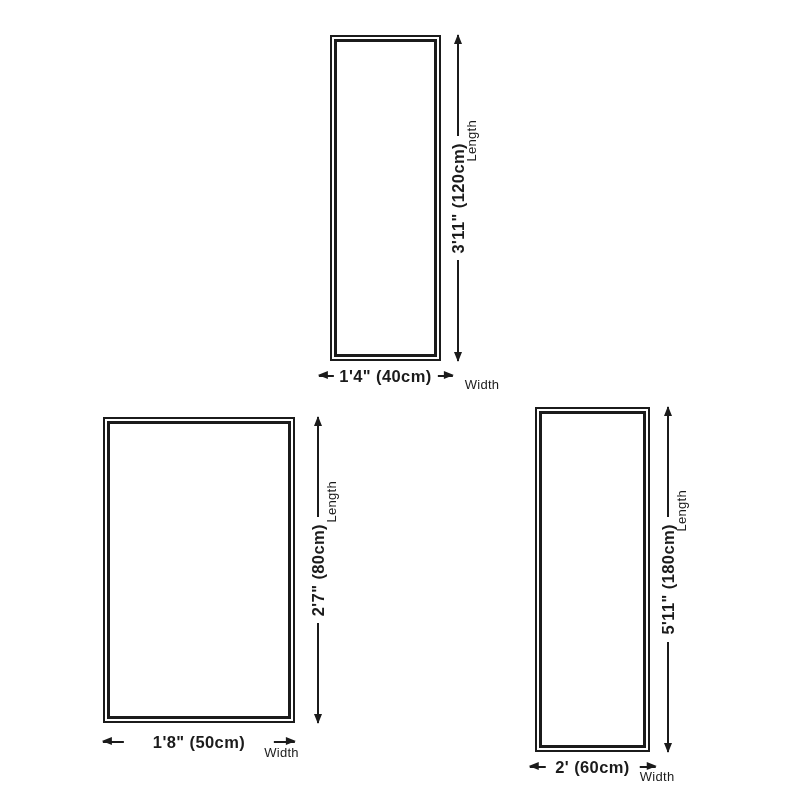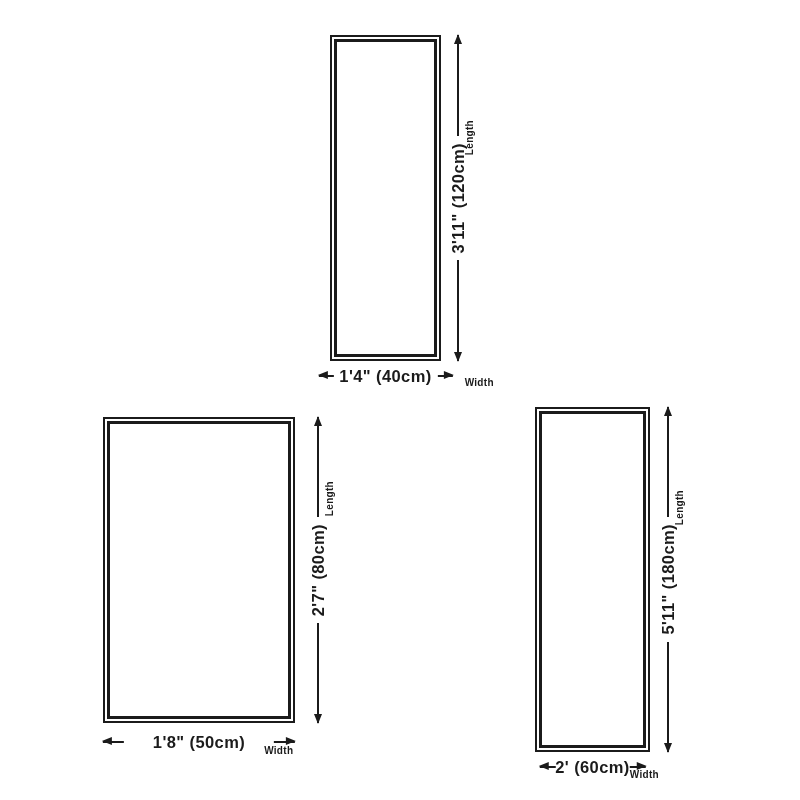--- a/index.html
+++ b/index.html
@@ -34,21 +34,21 @@
     content:""; position:absolute; bottom:-1px; left:-3px; width:0; height:0;
     border-left:4px solid transparent; border-right:4px solid transparent;
     border-top:10px solid var(--ink);
   }
   .vlabel{
     writing-mode:vertical-rl; transform:rotate(180deg);
     font-size:16.5px; font-weight:700; line-height:1; letter-spacing:.4px;
     margin:7px 0; white-space:nowrap;
   }
 
-  .tag{ font-size:10px; font-weight:700; letter-spacing:.3px; line-height:1; }
+  .tag{ font-size:13px; font-weight:400; letter-spacing:.3px; line-height:1; }
   .ltag{
     position:absolute; writing-mode:vertical-rl; transform:rotate(180deg);
     white-space:nowrap;
   }
 
   
   .hdim{
     position:absolute; left:50%; transform:translateX(-50%);
     display:flex; align-items:center; white-space:nowrap;
   }
@@ -79,21 +79,21 @@
   .d2 .vdim{ left:calc(100% + 17px); }
   .d2 .ltag{ left:calc(100% + 30px); top:21%; }
   .d2 .hdim{ top:calc(100% + 11px); gap:29px; }
   .d2 .harrow{ width:21px; }
   .d2 .wtag{ left:calc(100% - 31px); top:12px; }
 
   
   .d3{ left:535px; top:407px; width:115px; height:345px; }
   .d3 .vdim{ left:calc(100% + 12px); }
   .d3 .ltag{ left:calc(100% + 25px); top:24%; }
-  .d3 .hdim{ top:calc(100% + 7px); }
+  .d3 .hdim{ top:calc(100% + 7px); gap:10px; }
   .d3 .harrow{ width:16px; }
   .d3 .wtag{ left:calc(100% - 16px); top:11px; }
 </style>
 </head>
 <body>
 
 <div class="diagram d1">
   <div class="rug">
     <div class="rug-inner"></div>
   </div>

